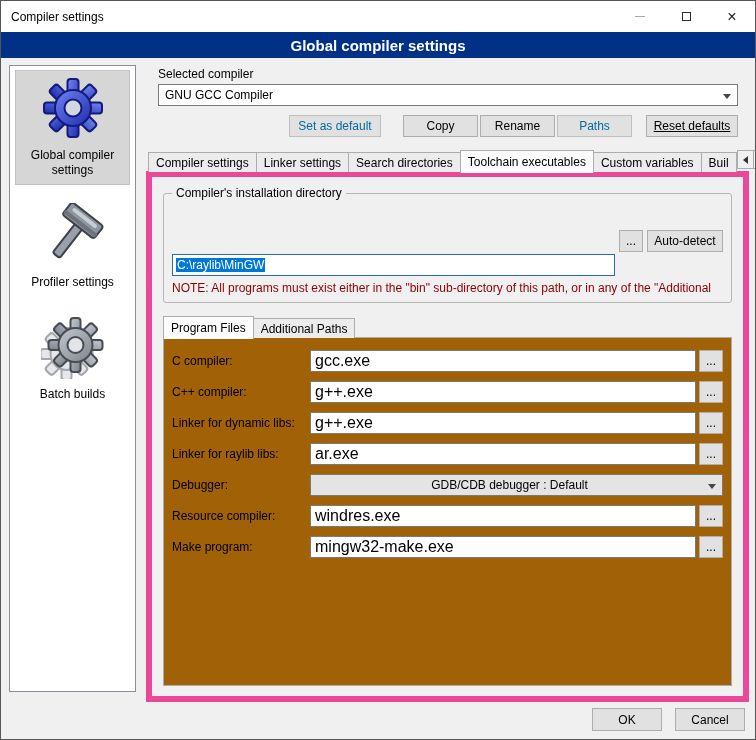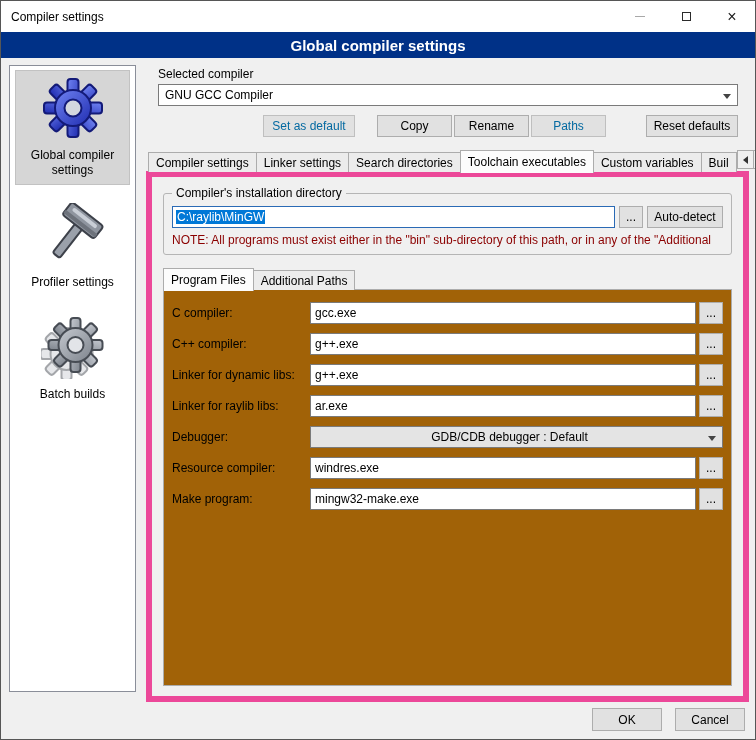--- a/index.html
+++ b/index.html
@@ -40,21 +40,21 @@
     display:flex; align-items:center; padding:0 20px 0 6px; }
   .tri-down { width:0; height:0; border-left:4px solid transparent; border-right:4px solid transparent;
     border-top:5px solid #444; position:absolute; right:6px; top:9px; }
   .compiler-combo { position:absolute; top:19px; left:12px; right:11px; }
 
   .btn { height:22px; background:#e1e1e1; border:1px solid #adadad; font-family:inherit; font-size:12px;
     display:inline-flex; align-items:center; justify-content:center; }
   .btn.disabled { color:#0369a1; border-color:#bfbfbf; }
   .btn-row { position:absolute; top:50px; left:12px; right:11px; display:flex; justify-content:flex-end; align-items:center; gap:2px; }
   .w92 { width:92px; } .w75 { width:75px; }
-  .gap-l { margin-left:38px; } .gap-r { margin-right:20px; }
+  .gap-l { margin-left:12px;text-decoration:underline; } .gap-r { margin-right:20px; }
 
   
   .tabstrip { position:absolute; left:2px; right:0; top:84px; height:23px; display:flex; align-items:flex-end; z-index:2; }
   .tab { height:20px; padding:0 7px; display:flex; align-items:center; background:#ececec;
     border:1px solid #acacac; border-bottom:none; margin-left:-1px; white-space:nowrap; }
   .tab:first-child { margin-left:0; }
   .tab.active { height:23px; margin-bottom:-1px; background:#fcfcfc; position:relative; z-index:3; }
   .tab-arrows { margin-left:auto; display:flex; align-self:flex-start; margin-top:1px; }
   .tab-arrow { width:17px; height:19px; background:#f0f0f0; border:1px solid #acacac;
     display:flex; align-items:center; justify-content:center; }
@@ -62,34 +62,34 @@
   .tri-left { width:0; height:0; border-top:4px solid transparent; border-bottom:4px solid transparent; border-right:5px solid #333; }
 
   
   .content-panel { position:absolute; left:0; right:0; top:106px; bottom:0; border:6px solid #ec4899;
     background:#f0f0f0; padding:10px 11px 10px; display:flex; flex-direction:column; }
 
   .groupbox { position:relative; border:1px solid #b5b5b5; border-radius:3px; margin-top:6px; padding:12px 8px 7px; }
   .groupbox-title { position:absolute; top:-8px; left:8px; background:#f0f0f0; padding:0 4px; }
   .install-row { display:flex; align-items:center; gap:4px; }
   .install-field { flex:1; height:22px; border:1px solid #2a6ab5; background:#fff;
-    display:flex; align-items:center; padding:0 3px; overflow:hidden; }
+    display:flex; align-items:center; padding:0 3px; overflow:hidden;margin-top:48px; }
   .install-field .sel { background:var(--text-selection-bg,#0078d7); color:#fff; padding:0 1px; white-space:pre; }
   .browse-btn { width:24px; height:22px; }
   .autodetect-btn { width:76px; height:22px; }
   .note { margin-top:5px; color:var(--note-text,#8b0000); white-space:nowrap; overflow:hidden; }
 
   
   .subtabstrip { display:flex; align-items:flex-end; height:23px; margin-top:12px; position:relative; z-index:2; }
   .subpanel { flex:1; border:1px solid #acacac; background:#a16207; margin-top:-1px; padding:12px 8px; }
 
   .frow { display:flex; align-items:center; margin-bottom:9px; }
   .frow-label { width:138px; flex:none; }
   .tfield { flex:1; height:22px; border:1px solid #7a7a7a; background:#fff; padding:0 4px;
-    font-family:inherit; font-size:12px; color:#000; }
+    font-family:inherit; font-size:16px; color:#000; }
   .frow .browse-btn { margin-left:3px; flex:none; }
   .dbg-combo { flex:1; background:#e4e4e4;justify-content:center; }
 
   
   .footer { position:absolute; right:10px; bottom:8px; display:flex; gap:13px; }
   .footer .btn { width:70px; height:23px; }
 </style>
 </head>
 <body style="--header-bg: #003187; --note-text: #8B0000; --text-selection-bg: #0078D7;">
 

